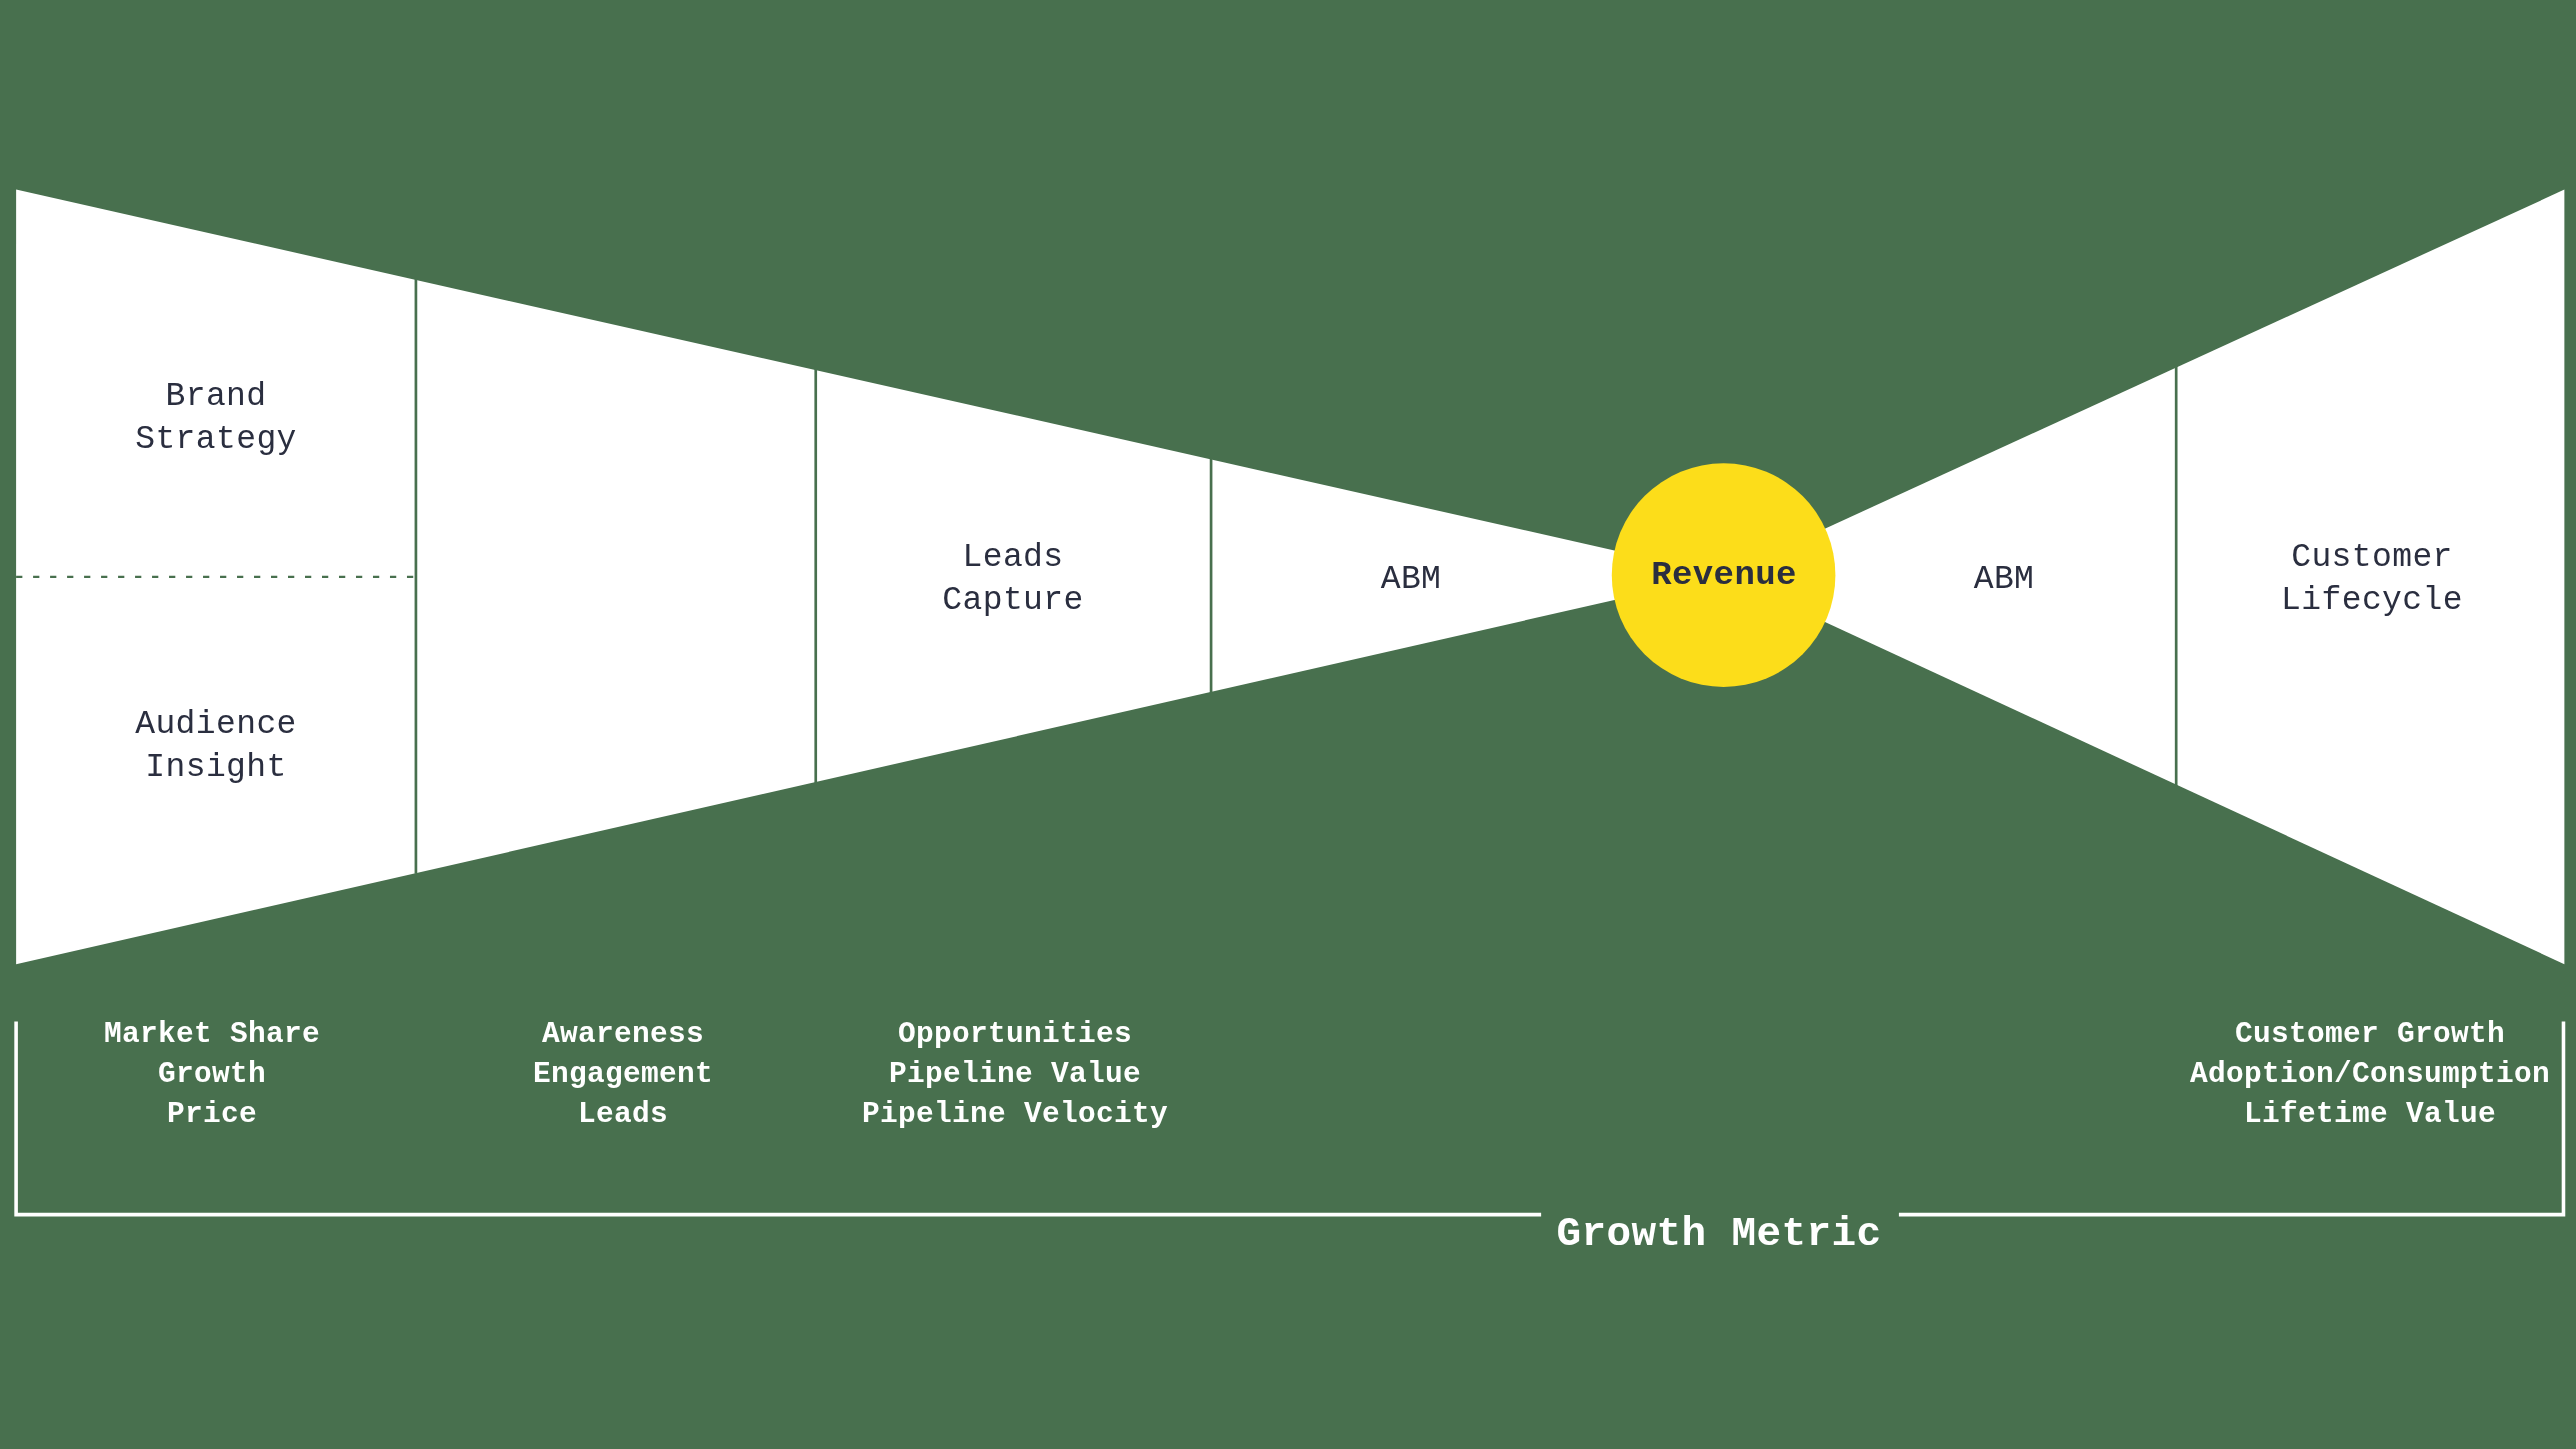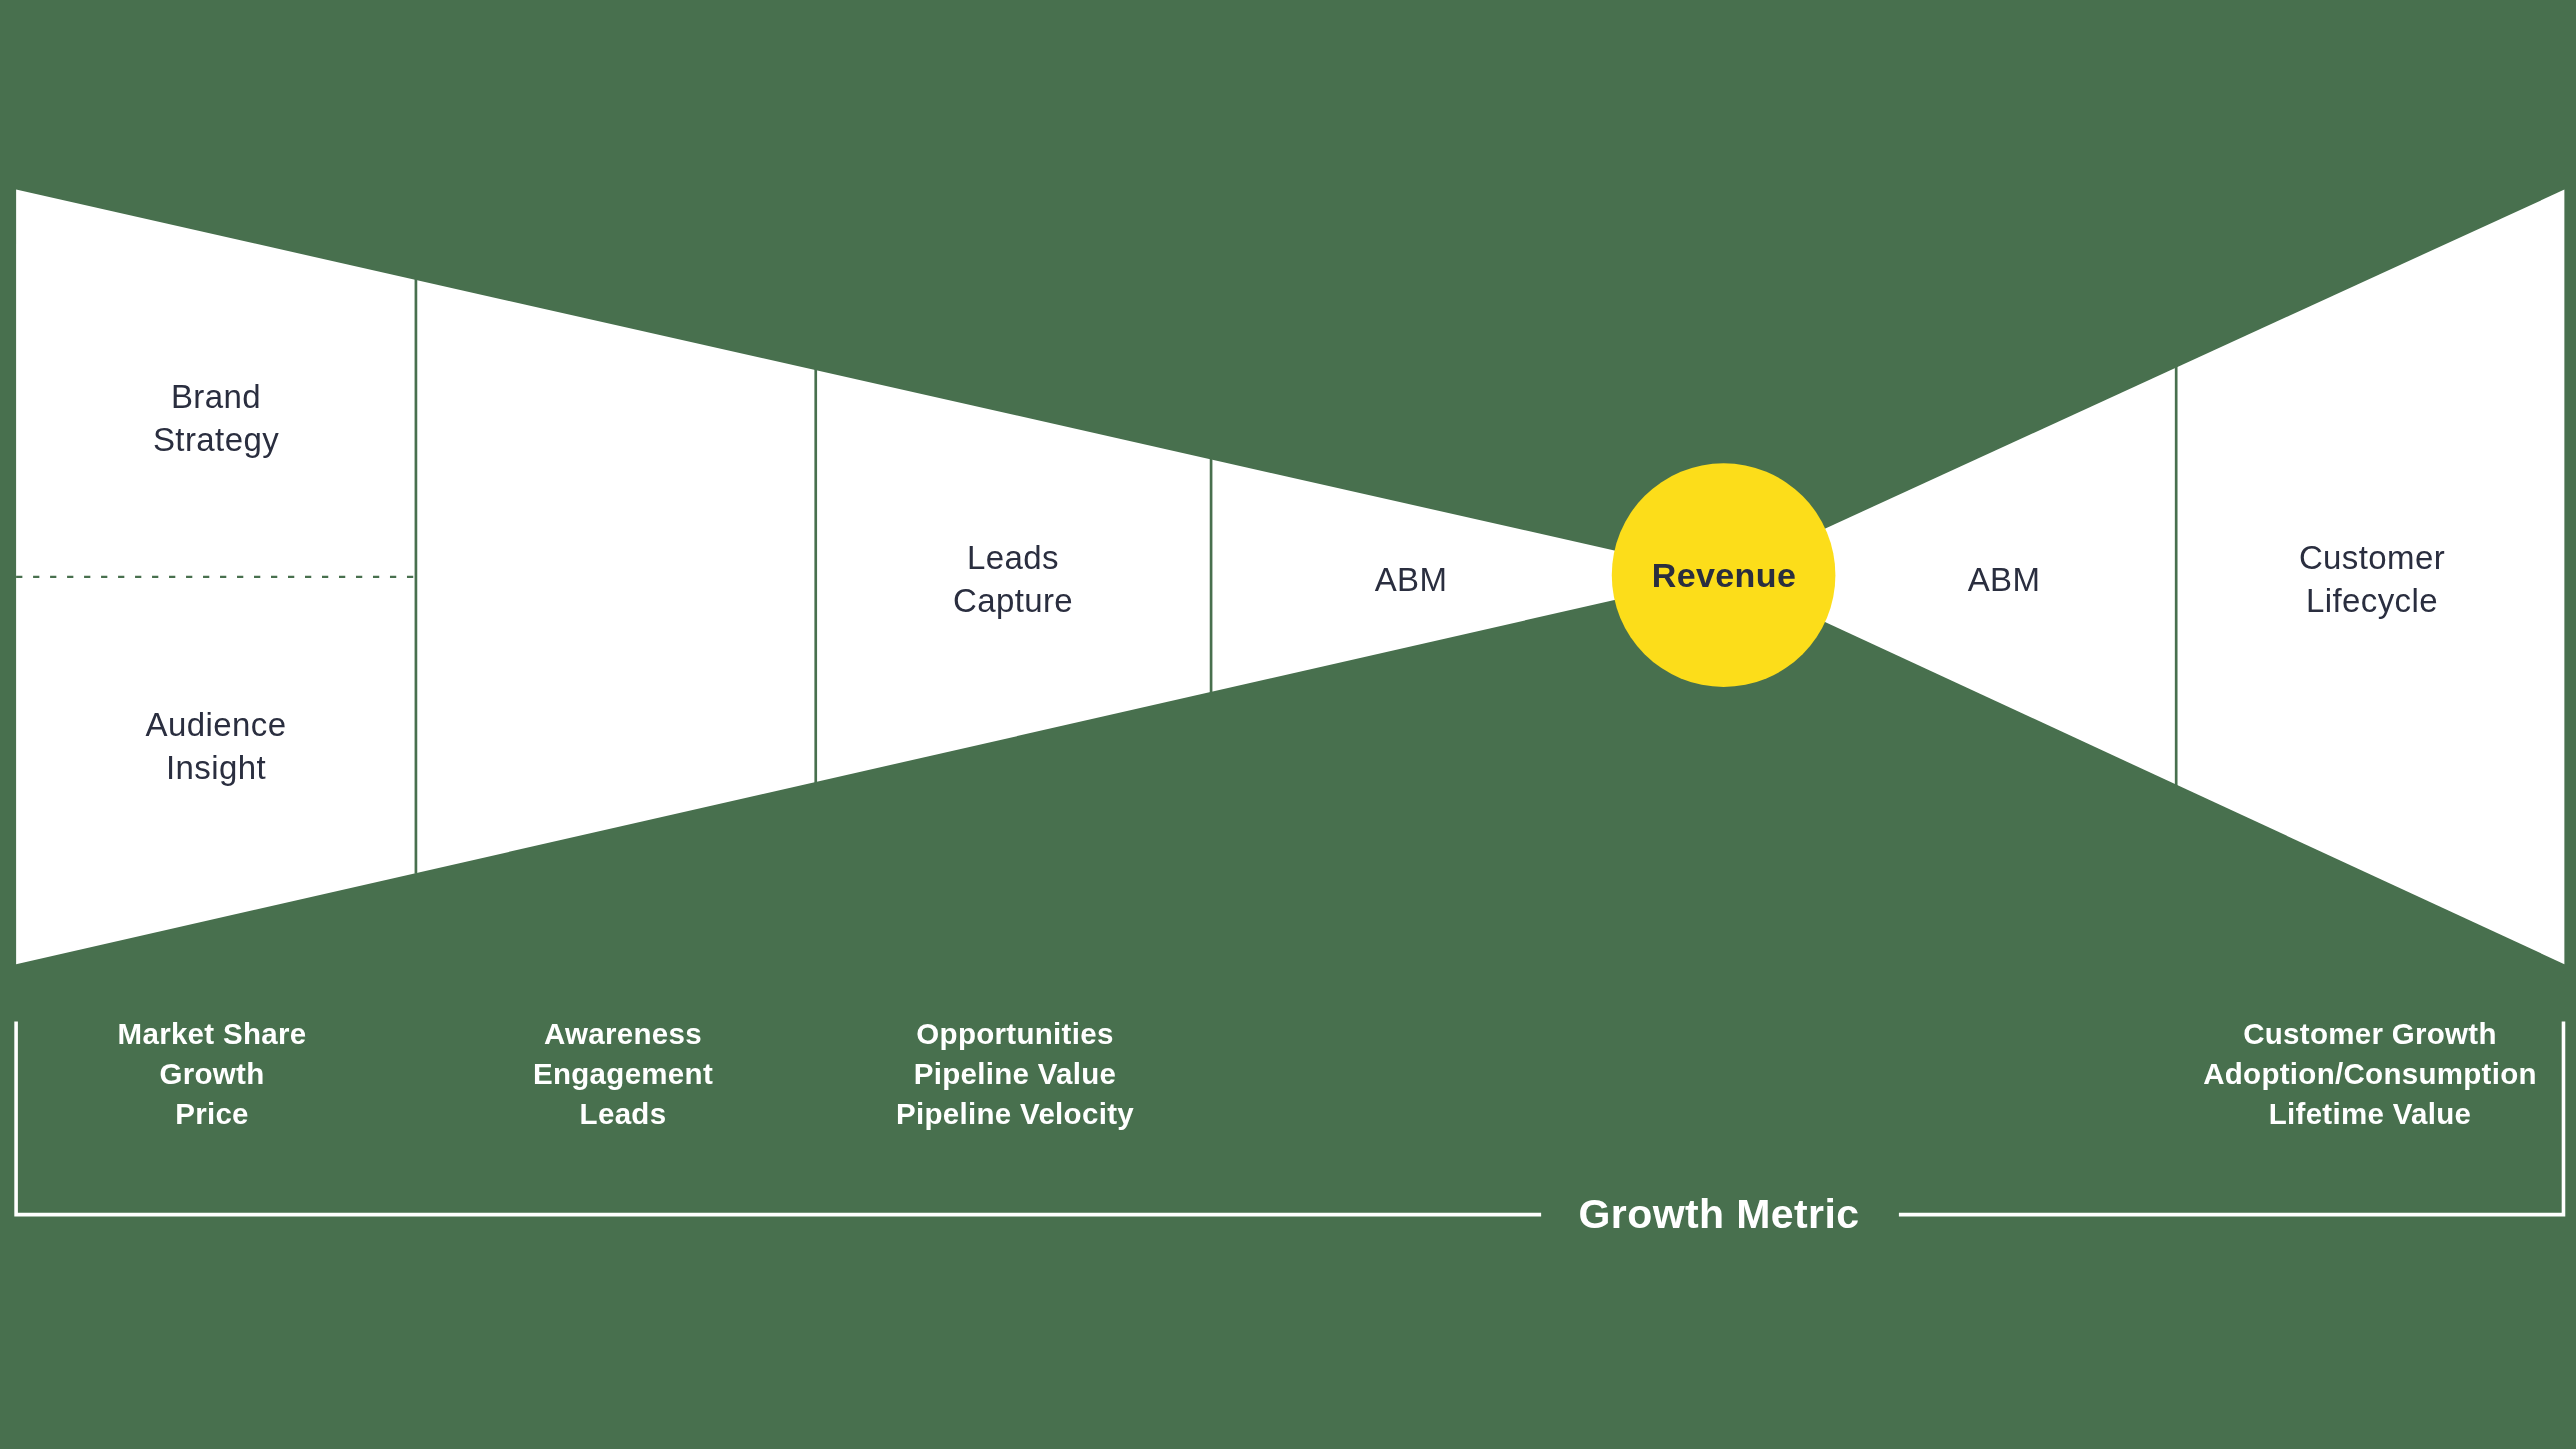--- a/index.html
+++ b/index.html
@@ -8,40 +8,41 @@
     --yellow:#FCDD1A;
     --ink:#2A2E3F;
     --light:#FFFFFF;
   }
   html,body{margin:0;padding:0;}
   body{
     width:2576px;height:1449px;overflow:hidden;
     background:var(--bg);
     font-family:"Liberation Sans","DejaVu Sans",sans-serif;
   }
-  .stage{position:relative;width:2576px;height:1399px;background:var(--bg);}
+  .stage{position:relative;width:2576px;height:1399px;background:var(--bg);font-family:Liberation Mono, monospace;}
   .shapes{position:absolute;left:0;top:0;width:2576px;height:1449px;display:block;}
   .lbl{
     position:absolute;transform:translate(-50%,-50%);
     text-align:center;white-space:pre-line;
   }
   .stage-label{
     font-size:33px;line-height:1.3;font-weight:500;
     color:var(--ink);letter-spacing:0.4px;
   }
   .pursuit-label{
     font-size:34px;font-weight:700;color:var(--ink);letter-spacing:0.4px;
   }
   .metric-label{
     font-size:29.5px;line-height:1.36;font-weight:600;
     color:var(--light);letter-spacing:0.3px;
   }
   .growth-metric-label{
     font-size:41px;font-weight:700;color:var(--light);letter-spacing:0.4px;
     white-space:nowrap;
+    margin-top:20px;
   }
 </style>
 </head>
 <body>
 
 <div class="stage">
 
   <svg class="shapes" viewBox="0 0 2880 1620" aria-hidden="true">
 
     <polygon points="18,212 1927,643 18,1078" fill="#FFFFFF"></polygon>

